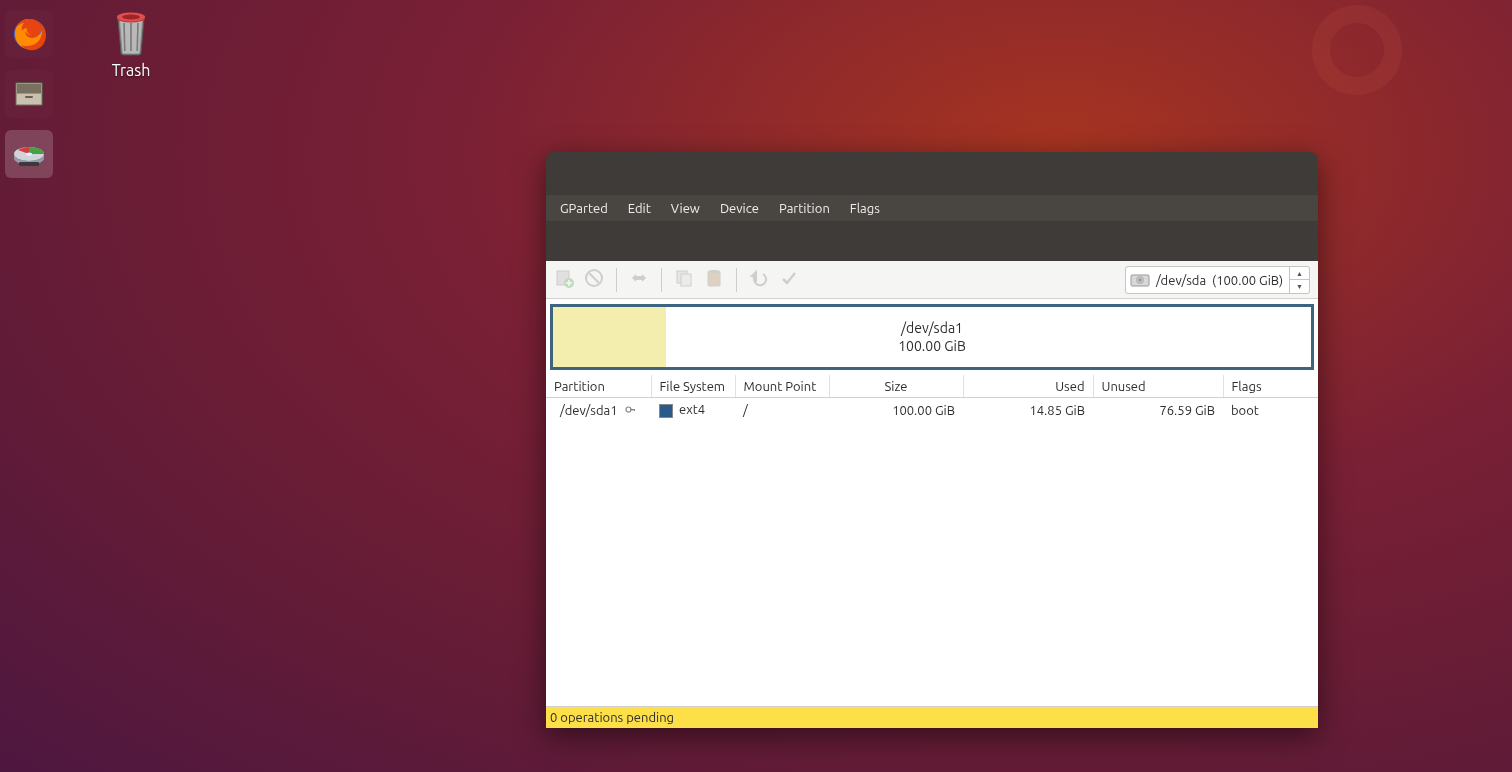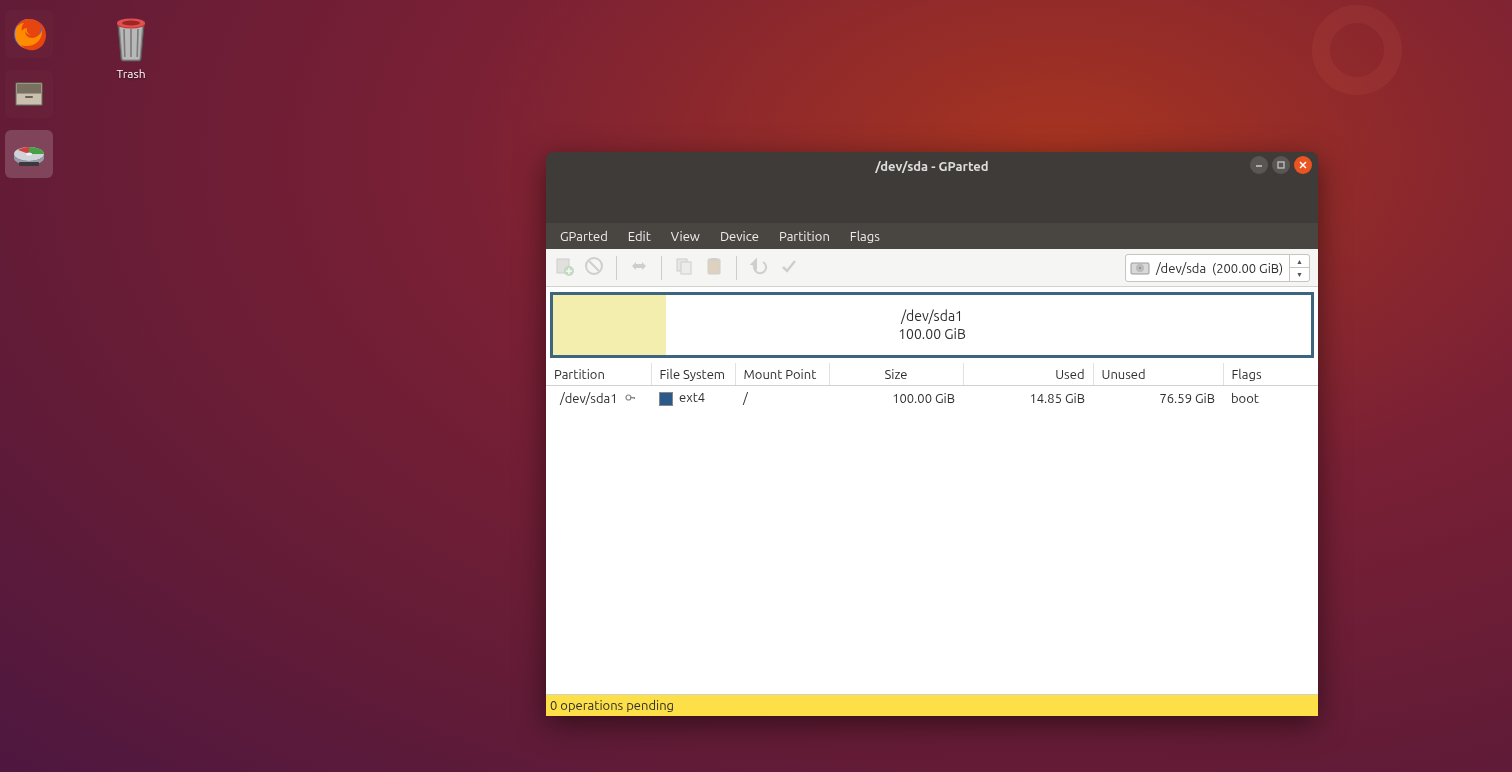--- a/index.html
+++ b/index.html
@@ -17,22 +17,22 @@
   position: absolute; left: 0; top: 0; width: 58px; height: 100%;
   display: flex; flex-direction: column; align-items: center; gap: 12px; padding-top: 10px;
 }
 .launcher-item {
   width: 48px; height: 48px; display:flex; align-items:center; justify-content:center;
   border-radius: 6px; background: rgba(255,255,255,0.02);
 }
 .launcher-item.active { background: rgba(255,255,255,0.18); }
 
 .desktop-icon {
-  position: absolute; left: 95px; top: 15px; width: 72px; text-align: center;
-  color: #fff; font-size: 12px; text-shadow: 0 1px 2px rgba(0,0,0,0.6);
+  position: absolute; left: 95px; top: 9px; width: 72px; text-align: center;
+  color: #fff; font-size: 16px; text-shadow: 0 1px 2px rgba(0,0,0,0.6);
 }
 .desktop-icon .trash-img {
   width: 44px; height: 48px; margin: 0 auto 4px auto;
   display:flex; align-items:center; justify-content:center;
 }
 
 .window {
   position: absolute; left: 546px; top: 152px; width: 772px;
   background: #3f3b38; border-radius: 8px 8px 0 0; box-shadow: 0 8px 30px rgba(0,0,0,0.5);
   display:flex; flex-direction: column;
@@ -50,21 +50,21 @@
   display:flex; align-items:center; justify-content:center; font-size: 10px; color:#2b2825;
 }
 .win-btn.close { background: #e95420; color:#fff; }
 .menubar {
   height: 26px; background: #494541; display:flex; align-items:center;
   padding: 0 6px; gap: 4px; color:#eee; font-size: 13px; margin-top: 43px;
 }
 .menubar span { padding: 2px 8px; cursor: default; }
 .toolbar {
   height: 38px; background: #f5f5f4; border-bottom: 1px solid #d4d0cc;
-  display:flex; align-items:center; padding: 0 8px; gap: 10px;
+  display:flex; align-items:center; padding: 0 8px; gap: 10px; margin-top: 40px;
 }
 .tool-icon { opacity: 0.35; }
 .tb-sep { width:1px; height:24px; background:#d0ccc8; margin:0 2px; }
 .device-selector {
   margin-left:auto; height: 28px; border: 1px solid #c8c4c0; background:#fff;
   display:flex; align-items:center; padding: 0 26px 0 4px; gap:6px; font-size:13px;
   border-radius: 3px; position:relative; color:#2e2e2e;
 }
 .device-selector .spin {
   position:absolute; right:0; top:0; bottom:0; width:20px;
@@ -143,41 +143,20 @@
       <path d="M15 14 L15.8 42 M22 14 L22 42 M29 14 L28.2 42" stroke="#7a7a7a" stroke-width="1.6"></path>
       <ellipse cx="22" cy="9" rx="14" ry="4.5" fill="#c93030"></ellipse>
       <ellipse cx="22" cy="8" rx="14" ry="4.5" fill="#e05050"></ellipse>
       <ellipse cx="22" cy="8" rx="9" ry="2.5" fill="#a02525"></ellipse>
     </svg>
   </div>
   <div>Trash</div>
 </div>
 
 <div class="window">
-  <div class="titlebar">
-    <span>/dev/sda - GParted</span>
-    <div class="win-controls">
-      <div class="win-btn">
-        <svg width="10" height="10">
-            <line x1="2" y1="6" x2="8" y2="6" stroke="#ccc" stroke-width="1.5"></line>
-          </svg>
-      </div>
-      <div class="win-btn">
-        <svg width="10" height="10">
-            <rect x="2" y="2" width="6" height="6" fill="none" stroke="#ccc" stroke-width="1.2"></rect>
-          </svg>
-      </div>
-      <div class="win-btn close">
-        <svg width="10" height="10">
-            <line x1="2" y1="2" x2="8" y2="8" stroke="#fff" stroke-width="1.5"></line>
-            <line x1="8" y1="2" x2="2" y2="8" stroke="#fff" stroke-width="1.5"></line>
-          </svg>
-      </div>
-    </div>
-  </div>
 
   <div class="menubar">
     <span>GParted</span>
     <span>Edit</span>
     <span>View</span>
     <span>Device</span>
     <span>Partition</span>
     <span>Flags</span>
   </div>
 
@@ -227,21 +206,21 @@
         </svg>
     </span>
 
     <div class="device-selector">
       <svg width="20" height="16">
           <rect x="1" y="3" width="18" height="11" rx="1" fill="#d8d8d8" stroke="#999"></rect>
           <circle cx="10" cy="8" r="4" fill="#bbb"></circle>
           <circle cx="10" cy="8" r="1" fill="#888"></circle>
         </svg>
       <span>/dev/sda</span>
-      <span>(200.00 GiB)</span>
+      <span>(100.00 GiB)</span>
       <div class="spin">
         <div>▲</div>
         <div>▼</div>
       </div>
     </div>
   </div>
 
   <div class="visual-area">
     <div class="disk-visual">
       <div class="used" id="used-bar" style="width: 14.85%;"></div>

